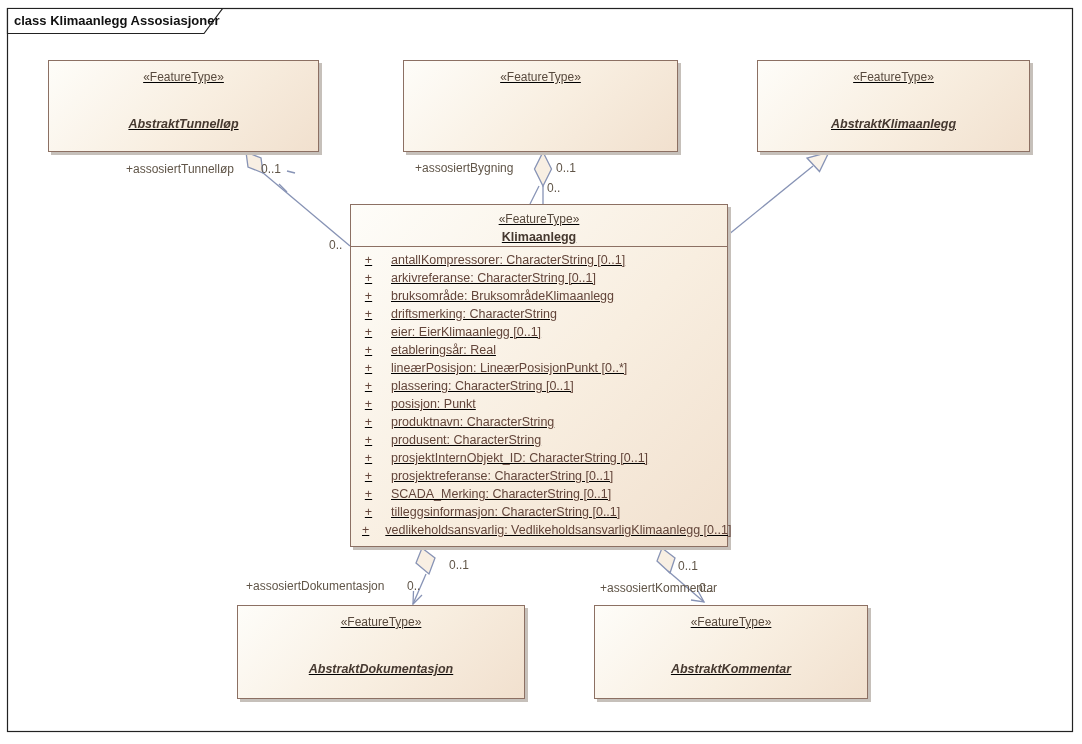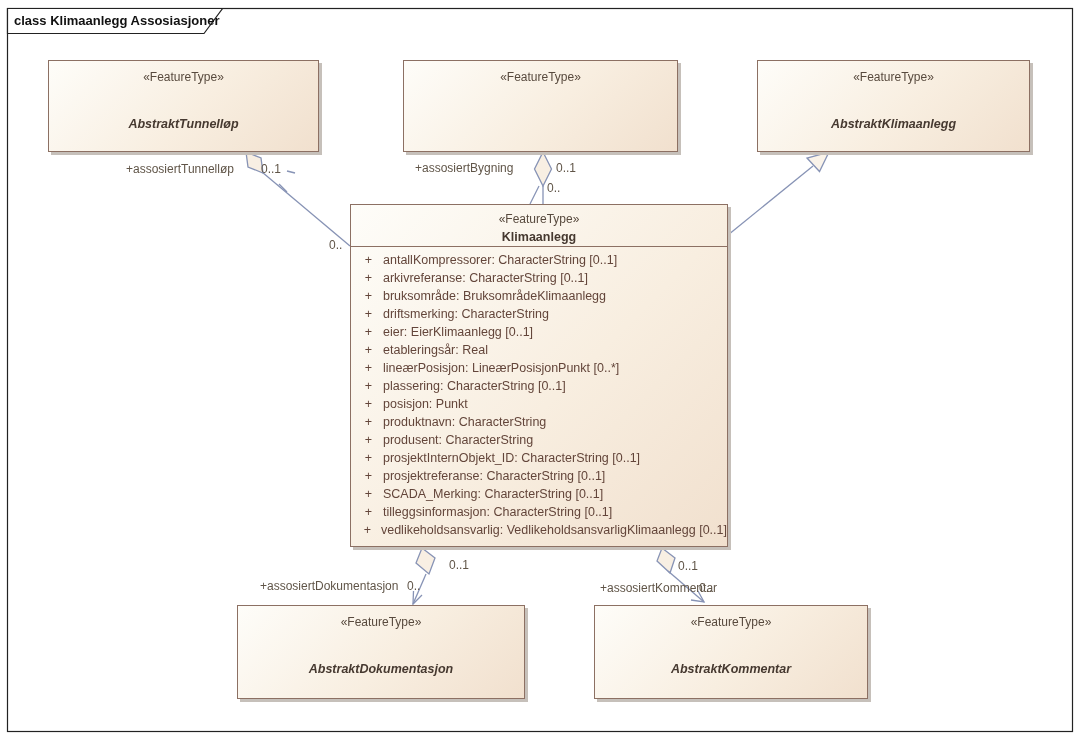--- a/index.html
+++ b/index.html
@@ -12,30 +12,31 @@
     position:absolute;left:14px;top:13px;font-size:13px;font-weight:700;color:#111;
     white-space:nowrap;
   }
   .uml-box{
     position:absolute;
     background:linear-gradient(135deg,#fefdf9 0%,#f8eee0 55%,#f1e0ce 100%);
     border:1px solid #8c7063;
     box-shadow:3px 3px 0 0 #c6c0ba;
     box-sizing:border-box;
     text-align:center;
+    text-decoration:underline;
   }
   .box-head{padding-top:9px;line-height:15px;}
   .stereo{font-size:12px;color:#584a3e;}
   .cls-name{font-size:12.5px;font-weight:700;color:#463930;margin-top:3px;}
   .abstract .cls-name{font-style:italic;margin-top:32px;}
   .main-head{padding-top:7px;line-height:15px;border-bottom:1px solid #8c7063;height:42px;box-sizing:border-box;}
   .attrs{padding-top:4px;text-align:left;}
   .attr-row{display:flex;line-height:18px;font-size:12.5px;color:#63453a;white-space:nowrap;}
   .attr-row .vis{width:13px;margin-left:11px;text-align:center;}
-  .attr-row .txt{margin-left:8px;}
+  .attr-row .txt{margin-left:16px;}
   .conn-label{
     position:absolute;font-size:12px;color:#605548;white-space:nowrap;line-height:13px;
   }
 </style>
 </head>
 <body>
 
 <div class="canvas">
 
   <svg class="layer">
@@ -186,20 +187,20 @@
 
   <div class="conn-label" style="left:126px;top:163px;text-align:center;">+assosiertTunnelløp</div>
   <div class="conn-label" style="left:261px;top:163px;">0..1</div>
   <div class="conn-label" style="left:329px;top:239px;">0..</div>
 
   <div class="conn-label" style="left:415px;top:162px;">+assosiertBygning</div>
   <div class="conn-label" style="left:556px;top:162px;">0..1</div>
   <div class="conn-label" style="left:547px;top:182px;">0..</div>
 
   <div class="conn-label" style="left:449px;top:559px;">0..1</div>
-  <div class="conn-label" style="left:260px;top:580px;">+assosiertDokumentasjon</div>
+  <div class="conn-label" style="left:246px;top:580px;">+assosiertDokumentasjon</div>
   <div class="conn-label" style="left:407px;top:580px;">0..</div>
 
   <div class="conn-label" style="left:678px;top:560px;">0..1</div>
   <div class="conn-label" style="left:600px;top:582px;">+assosiertKommentar</div>
   <div class="conn-label" style="left:699px;top:582px;">0..</div>
 
 </div>
 
 </body></html>

